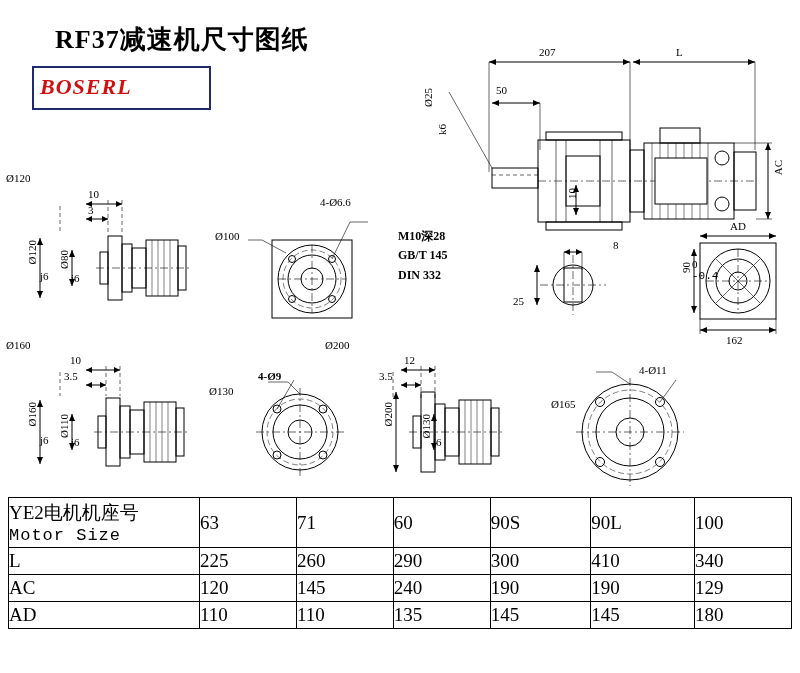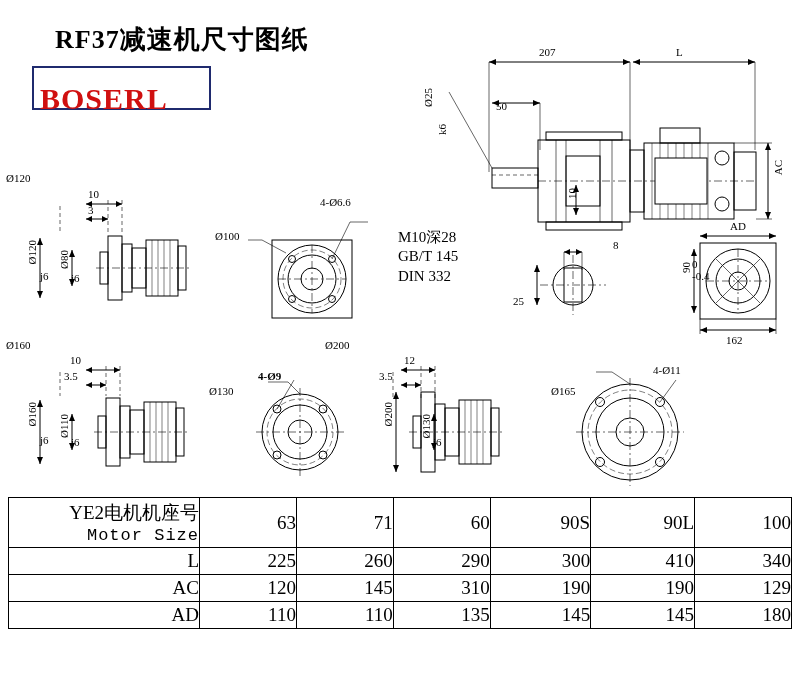--- a/index.html
+++ b/index.html
@@ -1,27 +1,27 @@
 <!DOCTYPE html>
 <html><head>
 <meta charset="utf-8">
 <style>
   html,body{margin:0;padding:0;background:#ffffff;}
   body{width:800px;height:673px;position:relative;font-family:"Liberation Serif",serif;color:#000;overflow:hidden;}
   .abs{position:absolute;}
   #title{left:55px;top:22px;font-family:"Liberation Serif",serif;font-size:26px;font-weight:bold;letter-spacing:1px;}
   #logo-box{left:32px;top:66px;width:175px;height:40px;border:2px solid #1f2a6e;background:#fff;}
-  #logo-text{left:40px;top:82px;font-family:"Liberation Serif",serif;font-size:30px;font-weight:bold;color:#d01010;letter-spacing:1px;}
+  #logo-text{left:40px;top:74px;font-family:"Liberation Serif",serif;font-size:22px;font-weight:bold;color:#d01010;letter-spacing:1px;font-style:italic;}
   .lbl{font-family:"Liberation Serif",serif;font-size:11px;}
   .lbl-sm{font-family:"Liberation Serif",serif;font-size:11px;}
-  .lbl-lg{font-family:"Liberation Serif",serif;font-size:15px;}
+  .lbl-lg{font-family:"Liberation Serif",serif;font-size:12px;font-weight:bold;}
   .vert{writing-mode:vertical-rl;transform:rotate(180deg);}
   svg{position:absolute;left:0;top:0;}
   table{border-collapse:collapse;position:absolute;left:8px;top:497px;width:784px;}
-  table td{border:1px solid #000;text-align:right;font-family:"Liberation Serif",serif;font-size:19px;padding:2px 0;}
+  table td{border:1px solid #000;text-align:left;font-family:"Liberation Serif",serif;font-size:19px;padding:2px 0;}
   td.rowhdr{width:190px;}
   .zh{font-family:"Liberation Serif",serif;font-size:19px;}
   .mono{font-family:"Liberation Mono",monospace;font-size:17px;letter-spacing:1px;}
 </style>
 </head>
 <body>
 
 <div class="abs" id="title">RF37减速机尺寸图纸</div>
 <div class="abs" id="logo-box"></div>
 <div class="abs" id="logo-text">BOSERL</div>
@@ -260,34 +260,34 @@
     <line x1="576" y1="432" x2="684" y2="432" stroke-dasharray="8,3,2,3" stroke-width="0.6"></line>
     <line x1="630" y1="378" x2="630" y2="486" stroke-dasharray="8,3,2,3" stroke-width="0.6"></line>
     <line x1="660" y1="402" x2="676" y2="380" stroke-width="0.6"></line>
     <line x1="630" y1="384" x2="612" y2="372" stroke-width="0.6"></line>
     <line x1="612" y1="372" x2="596" y2="372" stroke-width="0.6"></line>
   </g>
 </svg>
 
 <div class="abs lbl" style="left:539px;top:46px;">207</div>
 <div class="abs lbl" style="left:676px;top:46px;">L</div>
-<div class="abs lbl" style="left:496px;top:100px;">50</div>
+<div class="abs lbl" style="left:496px;top:84px;">50</div>
 <div class="abs lbl vert" style="left:422px;top:88px;">Ø25</div>
 <div class="abs lbl-sm vert" style="left:436px;top:124px;">k6</div>
 <div class="abs lbl vert" style="left:772px;top:160px;">AC</div>
 <div class="abs lbl-sm vert" style="left:566px;top:188px;">10</div>
 <div class="abs lbl-lg" style="left:398px;top:228px;">M10深28</div>
 <div class="abs lbl-lg" style="left:398px;top:248px;">GB/T 145</div>
 <div class="abs lbl-lg" style="left:398px;top:268px;">DIN 332</div>
 <div class="abs lbl" style="left:613px;top:239px;">8</div>
 <div class="abs lbl" style="left:513px;top:295px;">25</div>
 <div class="abs lbl" style="left:730px;top:220px;">AD</div>
 <div class="abs lbl vert" style="left:680px;top:262px;">90</div>
 <div class="abs lbl-sm" style="left:692px;top:258px;">0</div>
-<div class="abs lbl-sm" style="left:692px;top:270px;">-0.4</div>
+<div class="abs lbl-sm" style="left:692px;top:270px;font-family:Liberation Mono, monospace;">-0.4</div>
 <div class="abs lbl" style="left:726px;top:334px;">162</div>
 
 <div class="abs lbl" style="left:6px;top:172px;">Ø120</div>
 <div class="abs lbl" style="left:88px;top:188px;">10</div>
 <div class="abs lbl" style="left:88px;top:204px;">3</div>
 <div class="abs lbl vert" style="left:26px;top:240px;">Ø120</div>
 <div class="abs lbl-sm" style="left:40px;top:270px;">j6</div>
 <div class="abs lbl vert" style="left:58px;top:250px;">Ø80</div>
 <div class="abs lbl-sm" style="left:71px;top:272px;">j6</div>
 
@@ -305,22 +305,22 @@
 <div class="abs lbl-sm" style="left:258px;top:370px;font-weight:bold;">4-Ø9</div>
 <div class="abs lbl" style="left:209px;top:385px;">Ø130</div>
 
 <div class="abs lbl" style="left:325px;top:339px;">Ø200</div>
 <div class="abs lbl" style="left:404px;top:354px;">12</div>
 <div class="abs lbl" style="left:379px;top:370px;">3.5</div>
 <div class="abs lbl vert" style="left:382px;top:402px;">Ø200</div>
 <div class="abs lbl vert" style="left:420px;top:414px;">Ø130</div>
 <div class="abs lbl-sm" style="left:433px;top:436px;">j6</div>
 
-<div class="abs lbl" style="left:639px;top:364px;margin-left:14px;">4-Ø11</div>
-<div class="abs lbl" style="left:551px;top:385px;">Ø165</div>
+<div class="abs lbl" style="left:639px;top:364px;">4-Ø11</div>
+<div class="abs lbl" style="left:551px;top:398px;">Ø165</div>
 
 <table>
   <tbody>
       <tr>
     <td class="rowhdr" rowspan="1">
       <div class="zh">YE2电机机座号</div>
       <div class="mono">Motor Size</div>
     </td>
     <td>63</td>
     <td>71</td>
@@ -335,21 +335,21 @@
     <td>260</td>
     <td>290</td>
     <td>300</td>
     <td>410</td>
     <td>340</td>
   </tr>
   <tr>
     <td class="rowhdr">AC</td>
     <td>120</td>
     <td>145</td>
-    <td>310</td>
+    <td>240</td>
     <td>190</td>
     <td>190</td>
     <td>129</td>
   </tr>
   <tr>
     <td class="rowhdr">AD</td>
     <td>110</td>
     <td>110</td>
     <td>135</td>
     <td>145</td>

